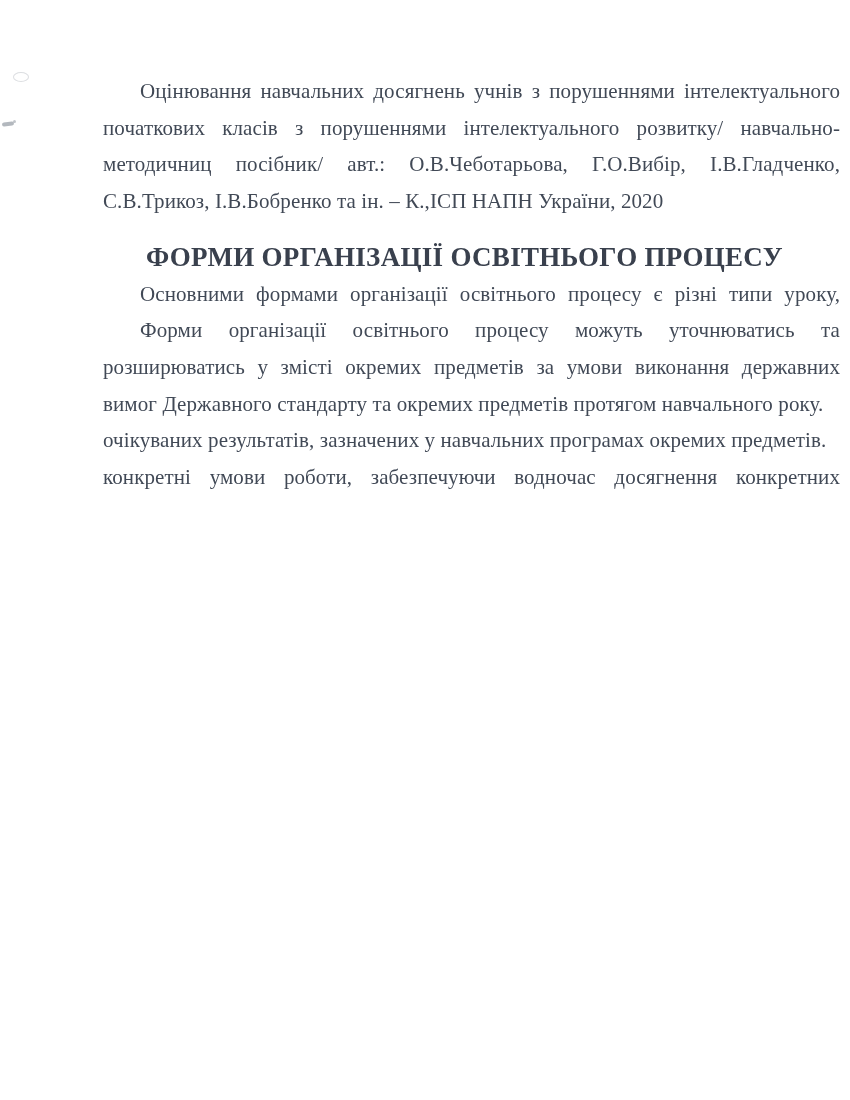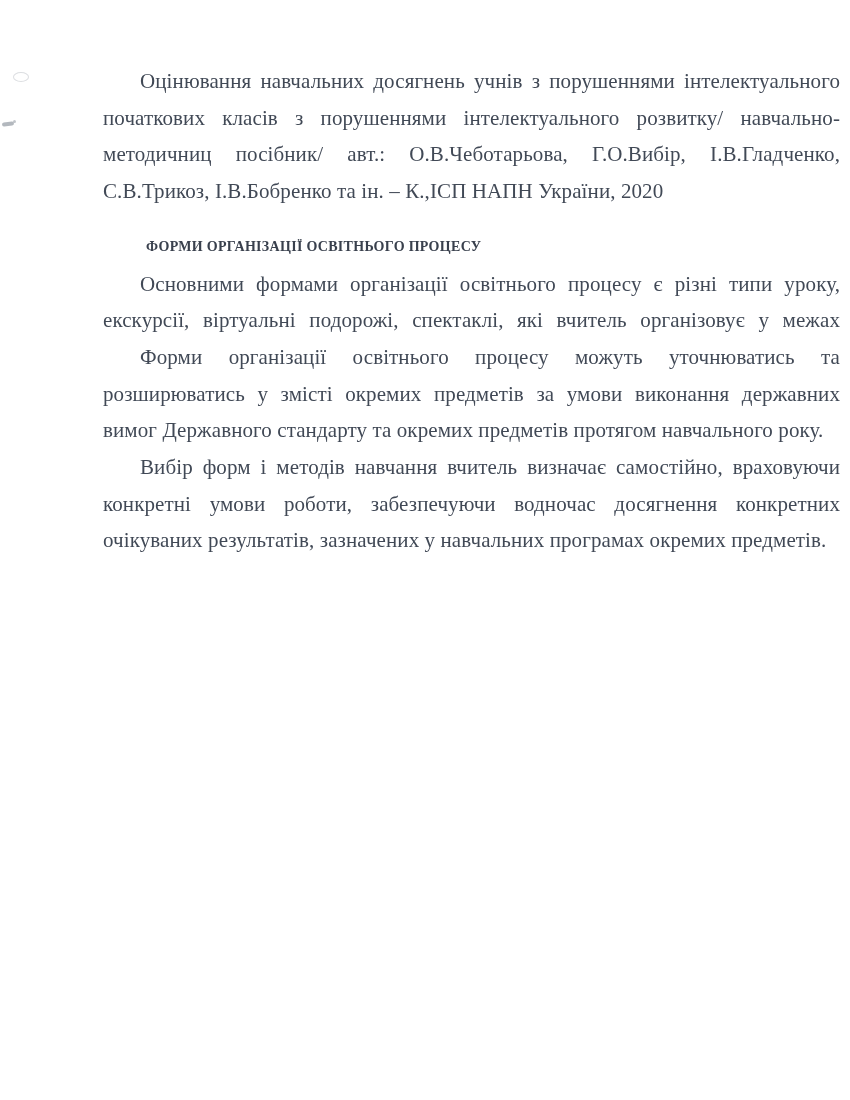--- a/index.html
+++ b/index.html
@@ -14,21 +14,21 @@
     overflow: hidden;
   }
   .page {
     position: absolute;
     inset: 0;
     background: #ffffff;
   }
   .textblock {
     position: absolute;
     left: 103px;
-    top: 63px;
+    top: 73px;
     width: 737px;
     font-family: "Liberation Serif", "DejaVu Serif", serif;
     font-size: 21px;
     line-height: 36.7px;
     letter-spacing: 0.1px;
     color: #414956;
     text-rendering: optimizeLegibility;
   }
   .line {
     margin: 0;
@@ -39,21 +39,21 @@
   }
   .line.last {
     text-align-last: left;
   }
   .line.indent {
     text-indent: 37px;
   }
   .heading {
     margin: 19px 0 0 0;
     padding: 0 0 0 43px;
-    font-size: 14px;
+    font-size: 27px;
     font-weight: bold;
     letter-spacing: 0.3px;
     color: #39404d;
     text-align: left;
     text-align-last: left;
   }
   
   .speck-ellipse {
     position: absolute;
     left: 13px;
@@ -98,24 +98,22 @@
   <div class="textblock">
 
     <div class="line indent">Оцінювання навчальних досягнень учнів з порушеннями інтелектуального</div>
     <div class="line">початкових класів з порушеннями інтелектуального розвитку/ навчально-</div>
     <div class="line">методичниц посібник/ авт.: О.В.Чеботарьова, Г.О.Вибір, І.В.Гладченко,</div>
     <div class="line last">С.В.Трикоз, І.В.Бобренко та ін. – К.,ІСП НАПН України, 2020</div>
 
     <div class="heading">ФОРМИ ОРГАНІЗАЦІЇ ОСВІТНЬОГО ПРОЦЕСУ</div>
 
     <div class="line indent">Основними формами організації освітнього процесу є різні типи уроку,</div>
-    <div class="line">екскурсії, віртуальні подорожі, спектаклі, які вчитель організовує у межах</div>
 
     <div class="line indent">Форми організації освітнього процесу можуть уточнюватись та</div>
     <div class="line">розширюватись у змісті окремих предметів за умови виконання державних</div>
     <div class="line last">вимог Державного стандарту та окремих предметів протягом навчального року.</div>
 
-    <div class="line indent">Вибір форм і методів навчання вчитель визначає самостійно, враховуючи</div>
+    <div class="line last">очікуваних результатів, зазначених у навчальних програмах окремих предметів.</div>
     <div class="line">конкретні умови роботи, забезпечуючи водночас досягнення конкретних</div>
-    <div class="line last">очікуваних результатів, зазначених у навчальних програмах окремих предметів.</div>
 
   </div>
 </div>
 
 </body></html>

